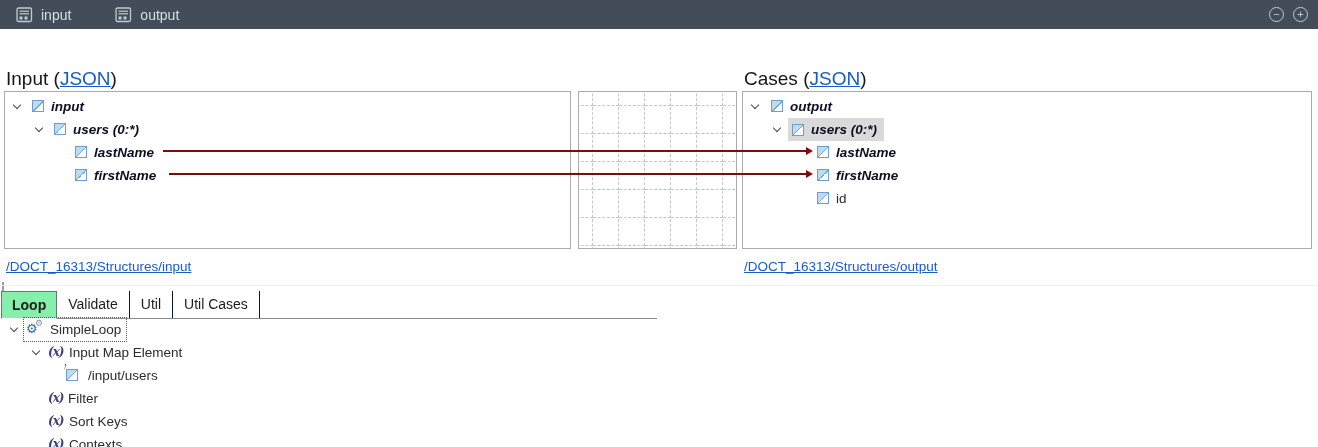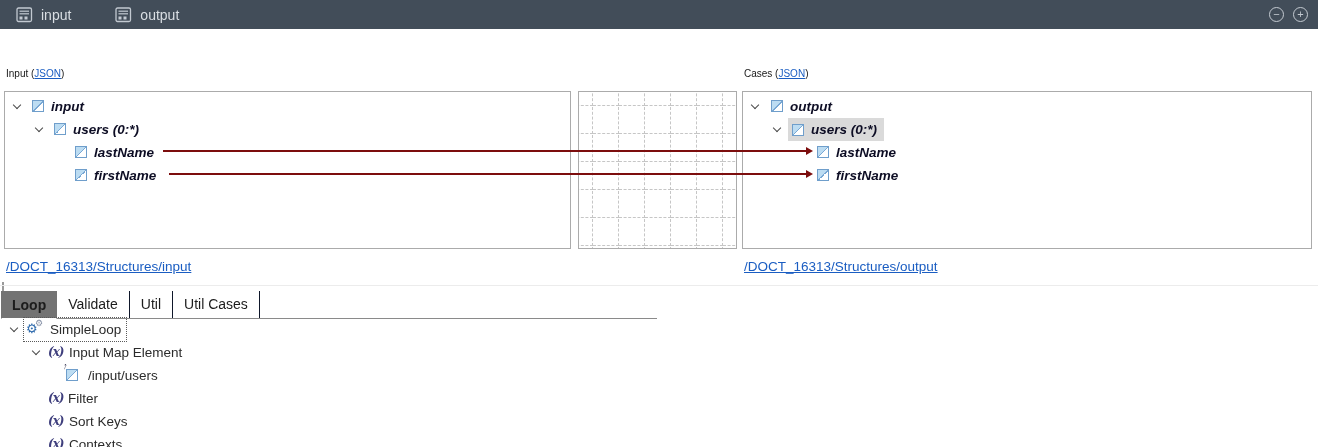--- a/index.html
+++ b/index.html
@@ -12,21 +12,21 @@
   .etab .elabel { color:#d9dee3; font-size:14px; }
   .etab .close-x { color:#aab3bb; font-size:15px; margin-left:8px; line-height:1; }
   .etab-underline { position:absolute; left:3px; right:3px; bottom:0; height:4px; background:#bdd233; }
   .topbar-spacer { flex:1; }
   .winbtns { display:flex; align-items:center; gap:9px; padding-right:10px; }
   .winbtn { width:15px; height:15px; border:1.4px solid #c4cad1; border-radius:50%; color:#c4cad1;
             display:flex; align-items:center; justify-content:center; font-size:11px; line-height:1; }
 
   
   .main { position:relative; width:1318px; height:418px; background:#fff; }
-  .hdr { position:absolute; top:39px; font-size:10px; color:#171717; white-space:nowrap; }
+  .hdr { position:absolute; top:39px; font-size:19px; color:#171717; white-space:nowrap; }
   .hdr a, .struct-link { color:#1a5dc2; text-decoration:underline; cursor:pointer; }
   .panel { position:absolute; top:62px; height:158px; border:1px solid #ababab; background:#fff; }
   .panel-left  { left:4px;   width:567px; }
   .panel-mid   { left:578px; width:159px; overflow:hidden; }
   .panel-right { left:742px; width:570px; }
 
   .dash-grid { position:absolute; left:-12px; top:-13px; width:196px; height:196px;
                display:flex; flex-wrap:wrap; }
   .dash-cell { width:26px; height:27px; border-right:1px dashed #c6c6c6; border-bottom:1px dashed #c6c6c6; }
 
@@ -50,21 +50,21 @@
   .struct-link { position:absolute; top:230px; font-size:13.5px; white-space:nowrap; }
 
   .sash-tick { position:absolute; left:2px; top:253px; width:2px; height:9px; background:#9a9a9a; }
   .section-line { position:absolute; left:0; top:256px; width:1318px; height:1px; background:#ececec; }
 
   
   .btabs { position:absolute; left:1px; top:262px; width:656px; height:28px;
            display:flex; align-items:stretch; border-bottom:1px solid #8a8a8a; }
   .btab { display:flex; align-items:center; padding:4px 11px 5px; font-size:14px; color:#1c1c1c;
           border-right:1px solid #0f172a; }
-  .btab.active { background:#737373; border:1px solid #737373; border-bottom:1px solid #fff;
+  .btab.active { background:#86efac; border:1px solid #737373; border-bottom:1px solid #fff;
                  margin-bottom:-1px; font-weight:bold; padding:3px 10px 4px; }
 
   
   .fn-icon { position:absolute; top:3px; font-family:"DejaVu Serif", serif; font-style:italic; font-weight:bold;
              font-size:12px; color:#3f3f7d; letter-spacing:-1px; line-height:17px; }
   .focusbox { position:absolute; left:24px; top:0; height:23px; display:flex; align-items:center; gap:6px;
               padding:0 5px 0 4px; outline:1px dotted #5a5a5a; }
   .gears { position:relative; width:16px; height:15px; display:inline-block; }
   .gear-big { position:absolute; left:-2px; top:-1px; font-size:13px; color:#2f6bad; line-height:15px; }
   .gear-small { position:absolute; left:7px; top:-4px; font-size:9px; color:#8590a6; line-height:10px; }
@@ -202,20 +202,24 @@
       </div>
     </div>
     <div class="trow" style="top:49px">
       <span class="el-icon" style="left:74px"></span>
       <span class="lbl mapped" style="left:93px">lastName</span>
     </div>
     <div class="trow" style="top:72px">
       <span class="el-icon" style="left:74px"></span>
       <span class="lbl mapped" style="left:93px">firstName</span>
     </div>
+    <div class="trow" style="top:95px">
+      <span class="el-icon" style="left:74px"></span>
+      <span class="lbl plain" style="left:93px">id</span>
+    </div>
   </div>
 
   <div class="map-line" style="left:163px; top:121px; width:643px">
     <span class="ahead"></span>
   </div>
   <div class="map-line" style="left:169px; top:144px; width:637px">
     <span class="ahead"></span>
   </div>
 
   <a class="struct-link" style="left:6px">/DOCT_16313/Structures/input</a>

